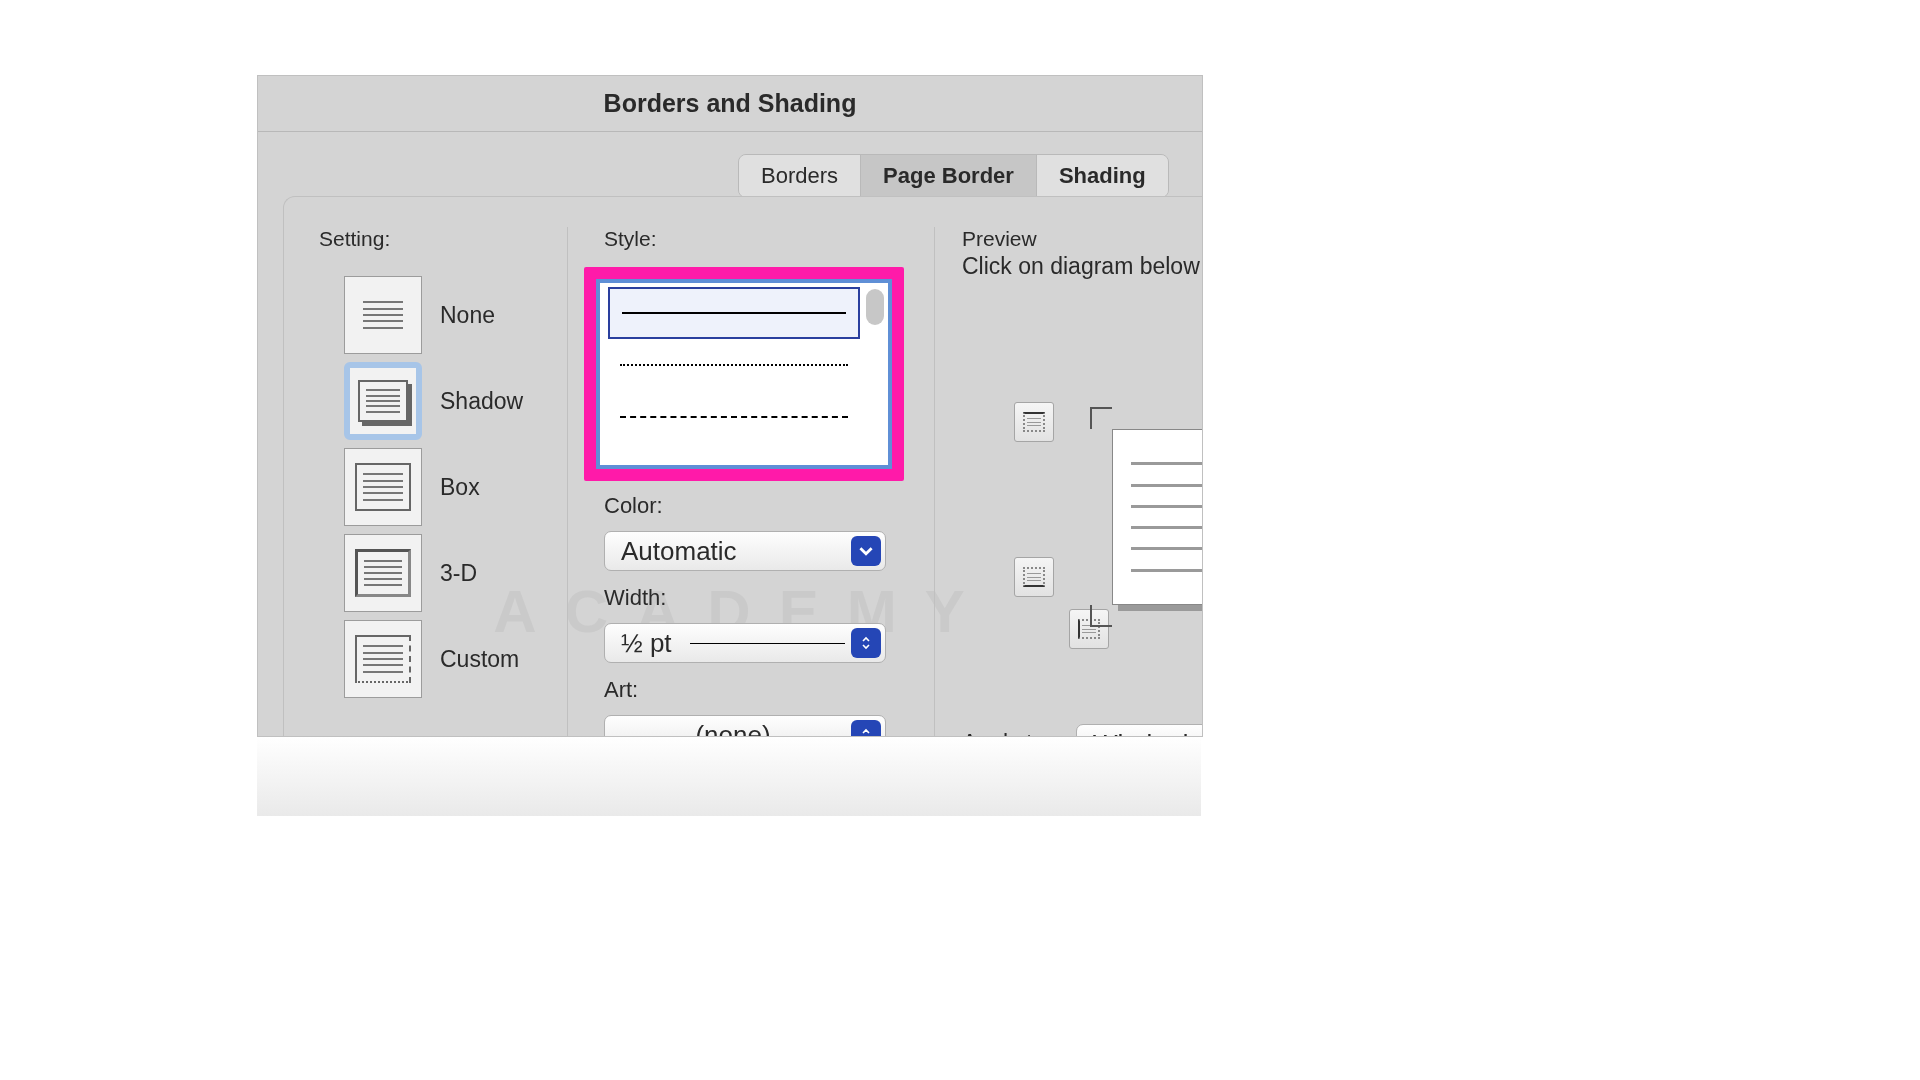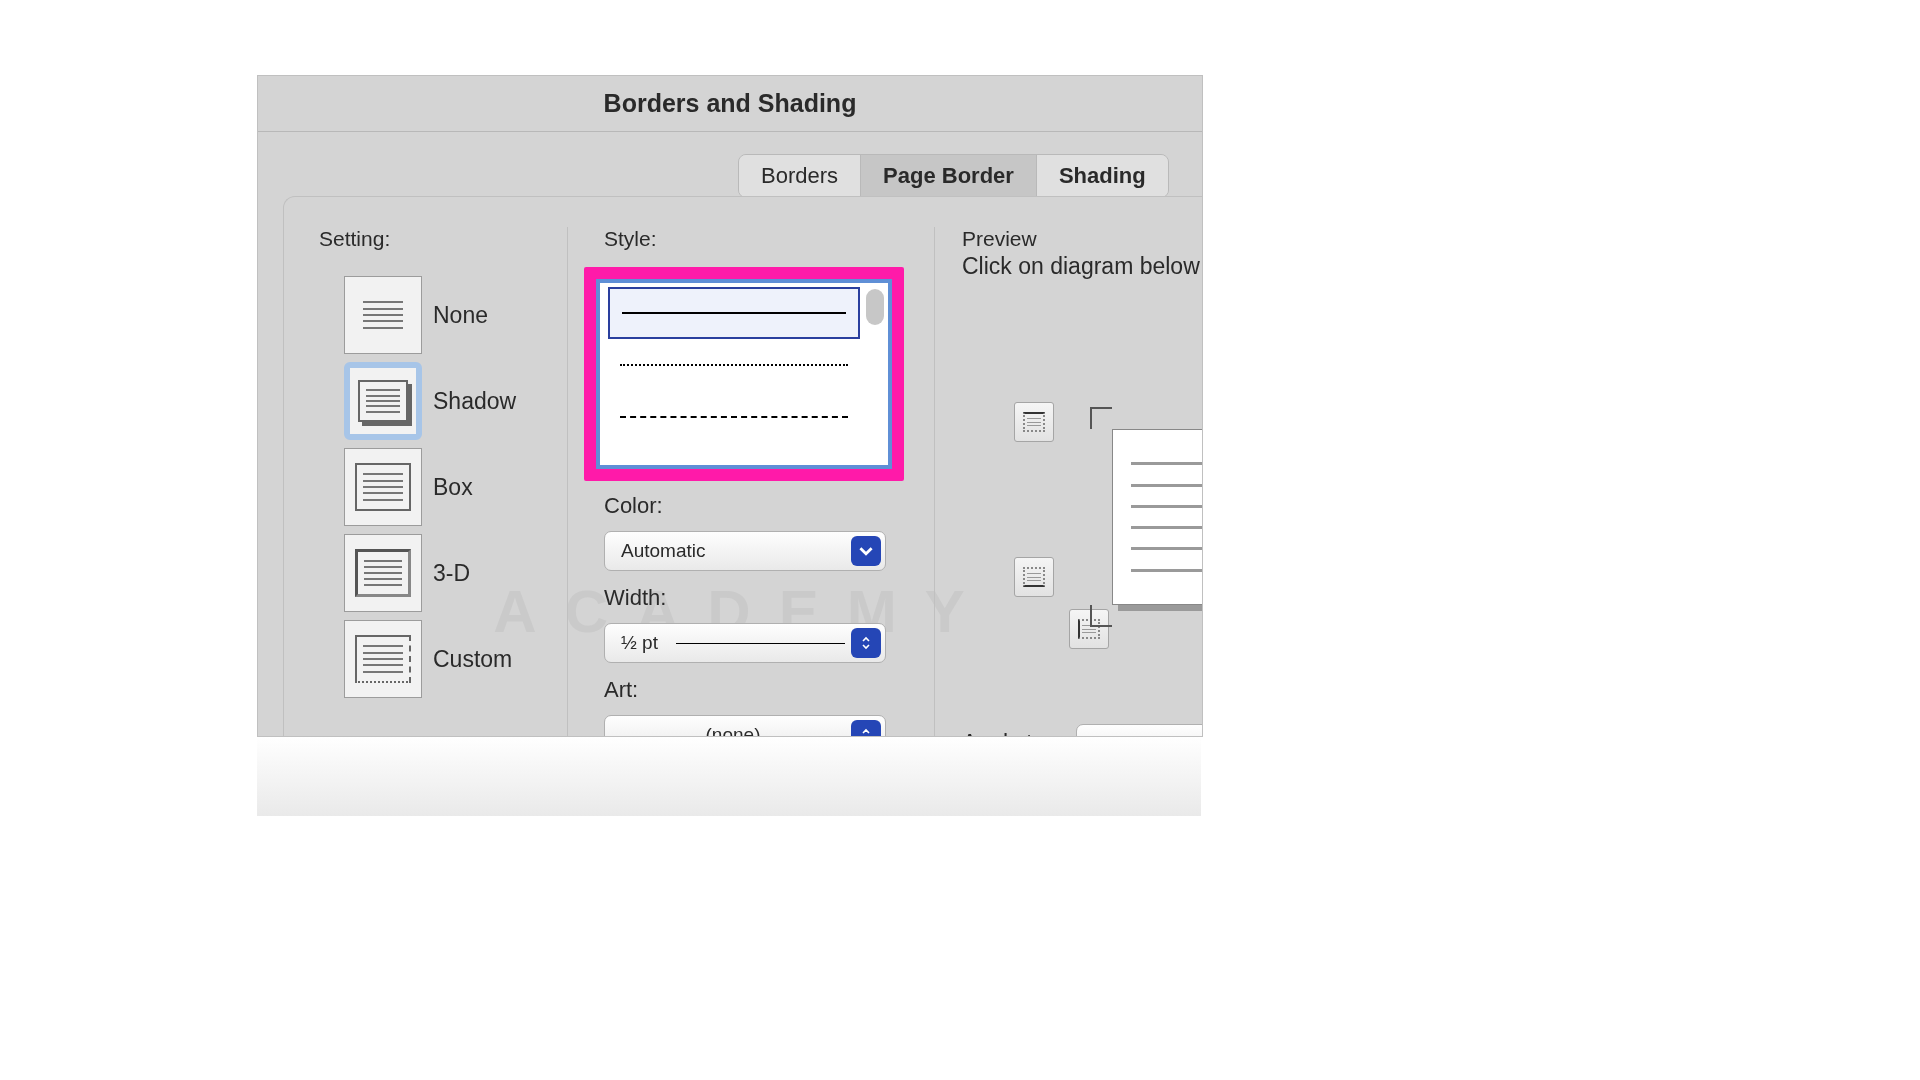--- a/index.html
+++ b/index.html
@@ -17,39 +17,39 @@
   .preview-t{position:absolute;left:678px;top:56px;font-size:23px;white-space:nowrap;}
   .settings{position:absolute;left:60px;top:75px;}
   .srow{display:flex;align-items:center;height:86px;}
   .sicon{width:78px;height:78px;border:1px solid #9c9c9c;background:#f2f2f2;display:flex;align-items:center;justify-content:center;box-sizing:border-box;cursor:pointer;}
   .sicon.sel{border:6px solid #a7c5e8;border-radius:6px;}
   .mini{width:56px;height:48px;border:2px solid #666;box-sizing:border-box;display:flex;flex-direction:column;justify-content:space-evenly;padding:4px 6px;}
   .mini.shadow{box-shadow:4px 4px 0 #666;width:50px;height:42px;}
   .mini.threed{border-width:3px;border-color:#555 #888 #888 #555;}
   .mini.custom{border-left-style:solid;border-top-style:solid;border-right-style:dashed;border-bottom-style:dotted;}
   .mini div{height:2px;background:#777;}
-  .slabel{margin-left:11px;font-size:23px;}
+  .slabel{margin-left:18px;font-size:23px;}
   .vline{position:absolute;left:283px;top:30px;width:1px;height:600px;background:#c0c0c0;}
   .vline2{position:absolute;left:650px;top:30px;width:1px;height:600px;background:#c0c0c0;}
   .style-hl{position:absolute;left:300px;top:70px;width:320px;height:214px;background:#ff1aa9;border-radius:2px;}
   .style-hl-inner{position:absolute;left:12px;top:12px;right:12px;bottom:12px;background:#fff;border:4px solid #5f8fd6;box-sizing:border-box;}
   .style-list{position:absolute;left:8px;top:4px;right:28px;bottom:4px;overflow:hidden;}
   .style-item{height:52px;display:flex;align-items:center;padding:0 12px;box-sizing:border-box;}
   .style-item.sel{border:2px solid #2a3f9e;background:#eef2fb;}
   .ln{flex:1;}
   .ln.solid{border-top:2px solid #000;}
   .ln.dotted{border-top:2px dotted #000;}
   .ln.dashed{border-top:2px dashed #000;}
   .scrollbar{position:absolute;right:4px;top:6px;width:18px;bottom:6px;}
   .thumb{position:absolute;top:0;left:0;right:0;height:36px;background:#c7c7c7;border-radius:10px;}
   .label2{position:absolute;left:320px;font-size:22px;}
   .color-l{top:296px;}
   .width-l{top:388px;}
   .art-l{top:480px;}
-  .dd{position:absolute;left:320px;width:282px;height:40px;border:1px solid #b0b0b0;border-radius:7px;background:linear-gradient(#fefefe,#e9e9e9);display:flex;align-items:center;padding:0 40px 0 16px;font-size:19px;box-sizing:border-box;cursor:pointer;}
+  .dd{position:absolute;left:320px;width:282px;height:40px;border:1px solid #b0b0b0;border-radius:7px;background:linear-gradient(#fefefe,#e9e9e9);display:flex;align-items:center;padding:0 40px 0 16px;font-size:26px;box-sizing:border-box;cursor:pointer;}
   .dd .chev{position:absolute;right:4px;top:4px;width:30px;height:30px;border-radius:6px;background:#2546b6;display:flex;align-items:center;justify-content:center;}
   .dd .chev svg{width:14px;height:14px;}
   .dd-color{top:334px;}
   .dd-width{top:426px;align-items:center;}
   .dd-art{top:518px;justify-content:center;}
   .dd-width .wline{flex:1;margin-left:18px;border-top:1px solid #000;}
   .tbtn{position:absolute;width:38px;height:38px;border:1px solid #a5a5a5;background:linear-gradient(#f5f5f5,#e2e2e2);border-radius:3px;display:flex;align-items:center;justify-content:center;cursor:pointer;}
   .tb-top{left:730px;top:205px;}
   .tb-bot{left:730px;top:360px;}
   .tb-left{left:785px;top:412px;}

